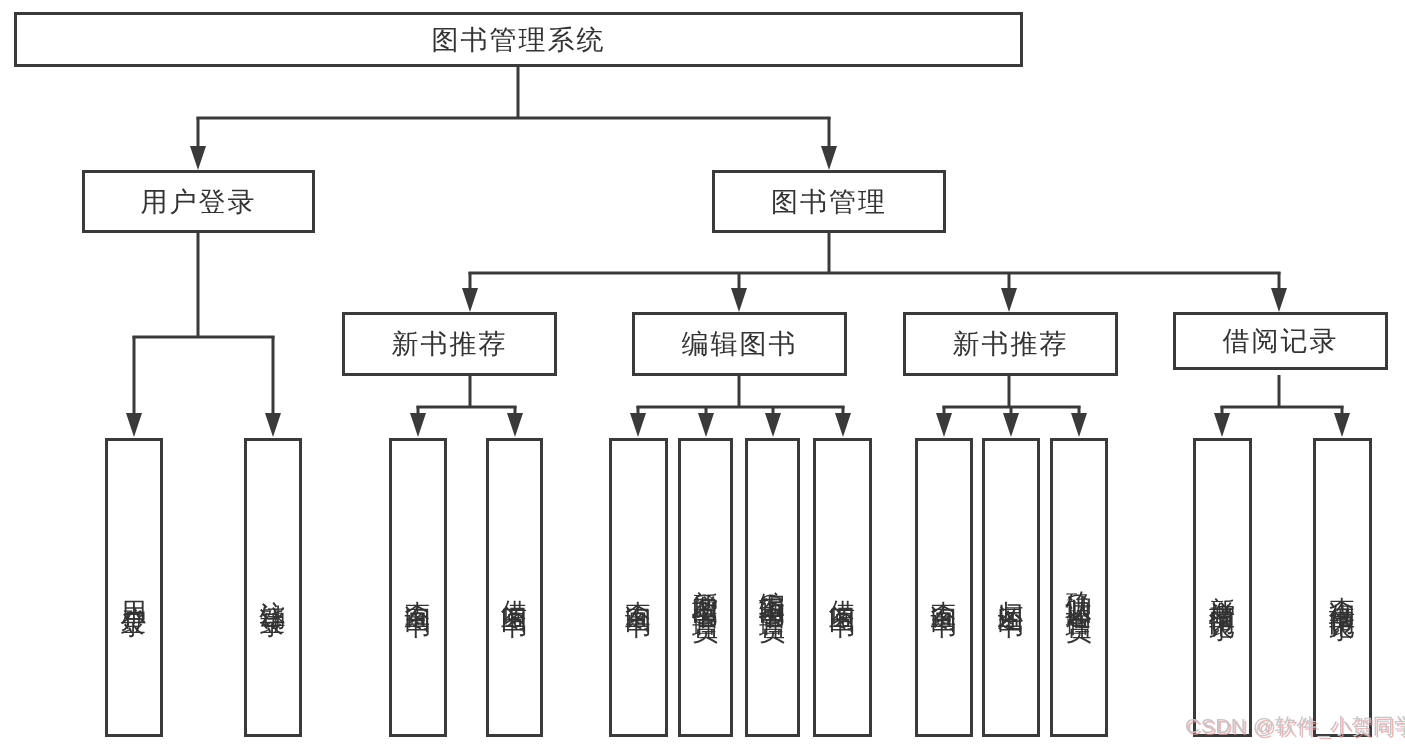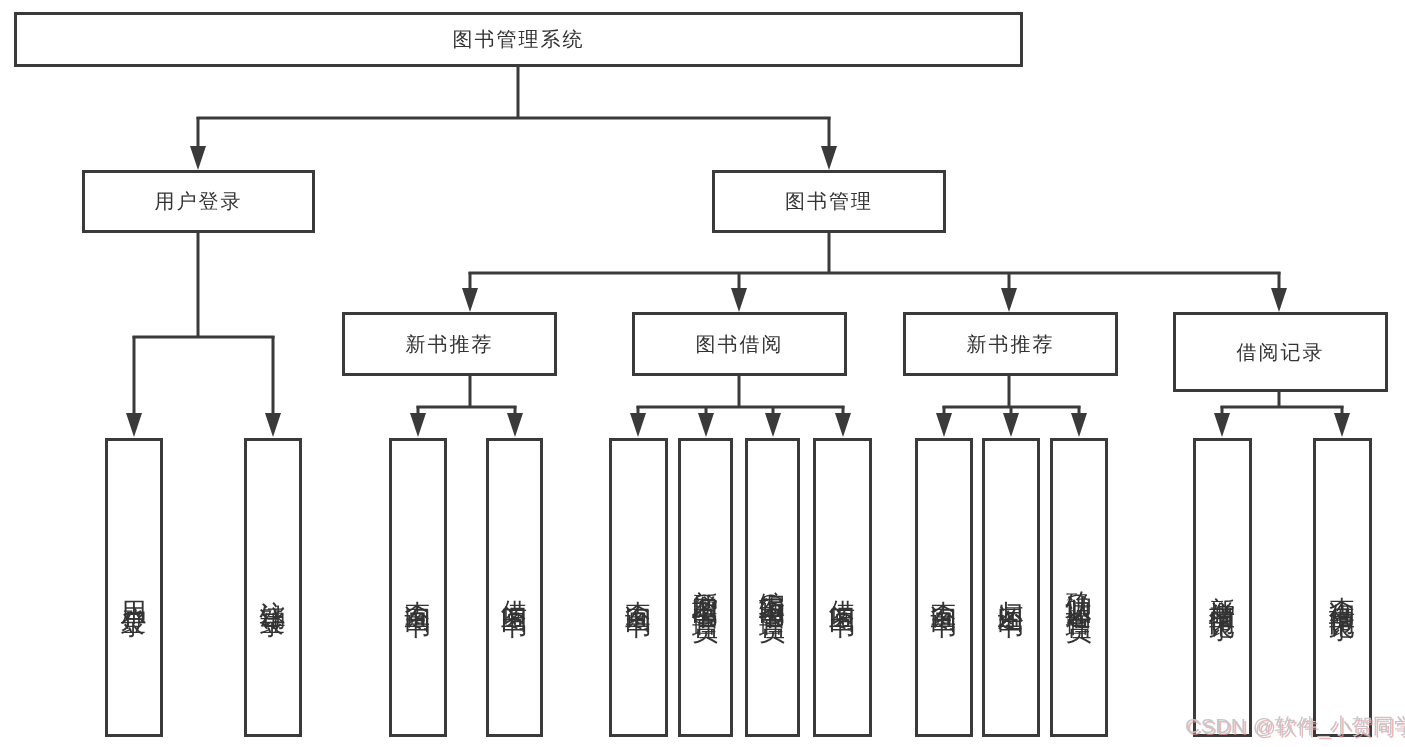--- a/index.html
+++ b/index.html
@@ -19,21 +19,21 @@
   }
   .box {
     position: absolute;
     background: #ffffff;
     border: 3px solid #3a3a3a;
     box-sizing: border-box;
     display: flex;
     align-items: center;
     justify-content: center;
     color: #333333;
-    font-size: 20px;
+    font-size: 27px;
     letter-spacing: 2px;
     white-space: nowrap;
   }
   .box.leaf { font-size: 26px; }
   .box.leaf .vtext {
     writing-mode: vertical-rl;
     text-orientation: mixed;
     letter-spacing: 4px;
     line-height: 1;
     white-space: nowrap;
@@ -133,26 +133,26 @@
     <span>用户登录</span>
   </div>
   <div class="box" style="left:712px; top:170px; width:234px; height:63px;">
     <span>图书管理</span>
   </div>
 
   <div class="box" style="left:342px; top:312px; width:215px; height:64px;">
     <span>新书推荐</span>
   </div>
   <div class="box" style="left:632px; top:312px; width:215px; height:64px;">
-    <span>图书借阅</span>
+    <span>编辑图书</span>
   </div>
   <div class="box" style="left:903px; top:312px; width:215px; height:64px;">
     <span>新书推荐</span>
   </div>
-  <div class="box" style="left:1173px; top:312px; width:215px; height:80px;">
+  <div class="box" style="left:1173px; top:312px; width:215px; height:58px;">
     <span>借阅记录</span>
   </div>
 
   <div class="box leaf" style="left:105px; top:438px; width:58px; height:299px;">
     <span class="vtext">用户登录</span>
   </div>
   <div class="box leaf" style="left:244px; top:438px; width:58px; height:299px;">
     <span class="vtext">注销登录</span>
   </div>
   <div class="box leaf" style="left:389px; top:438px; width:58px; height:299px;">

